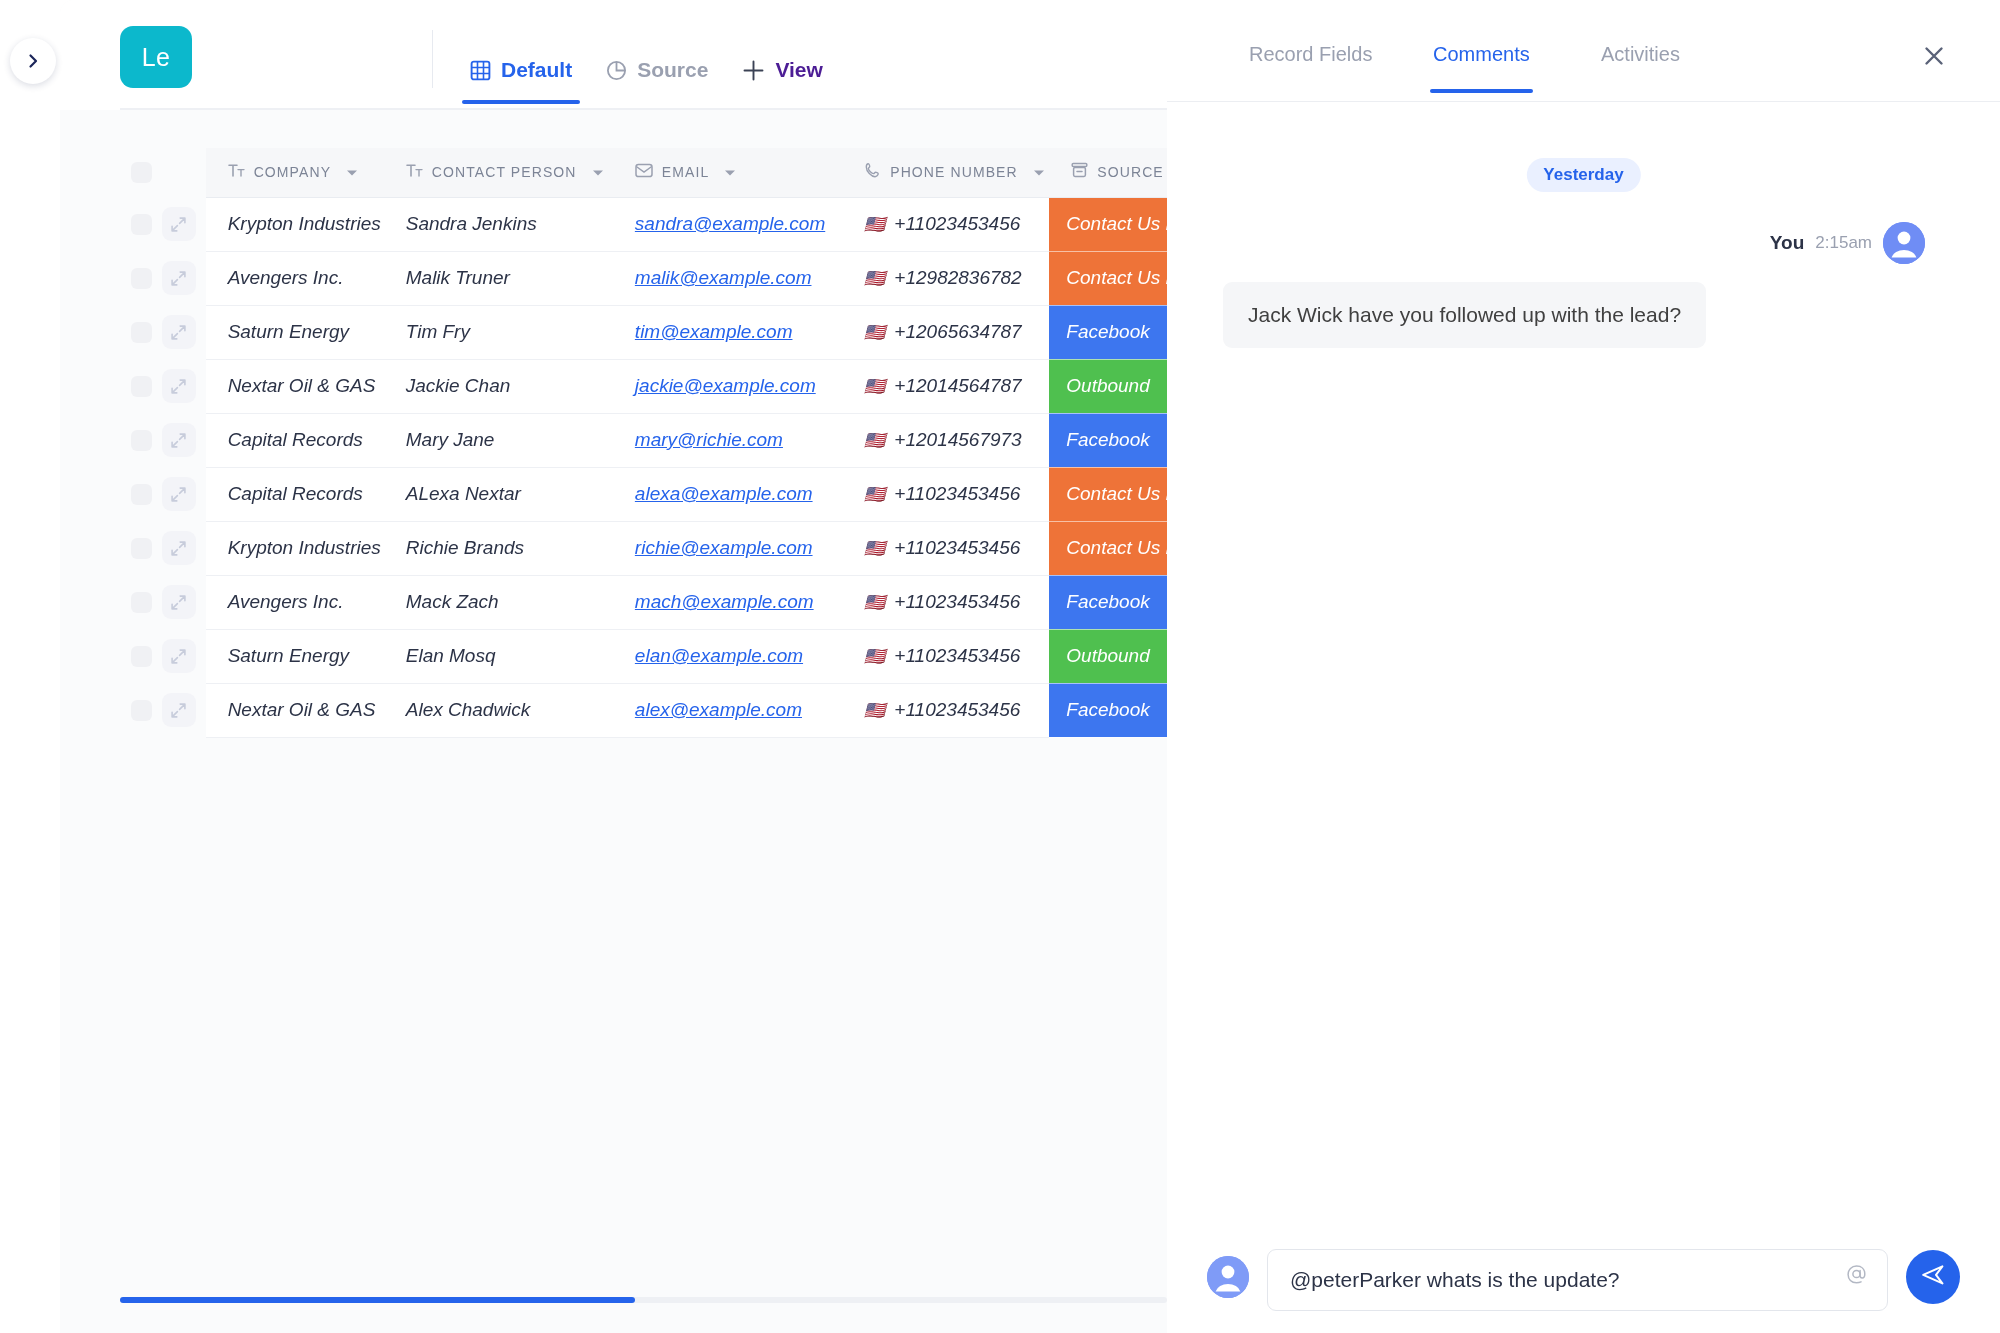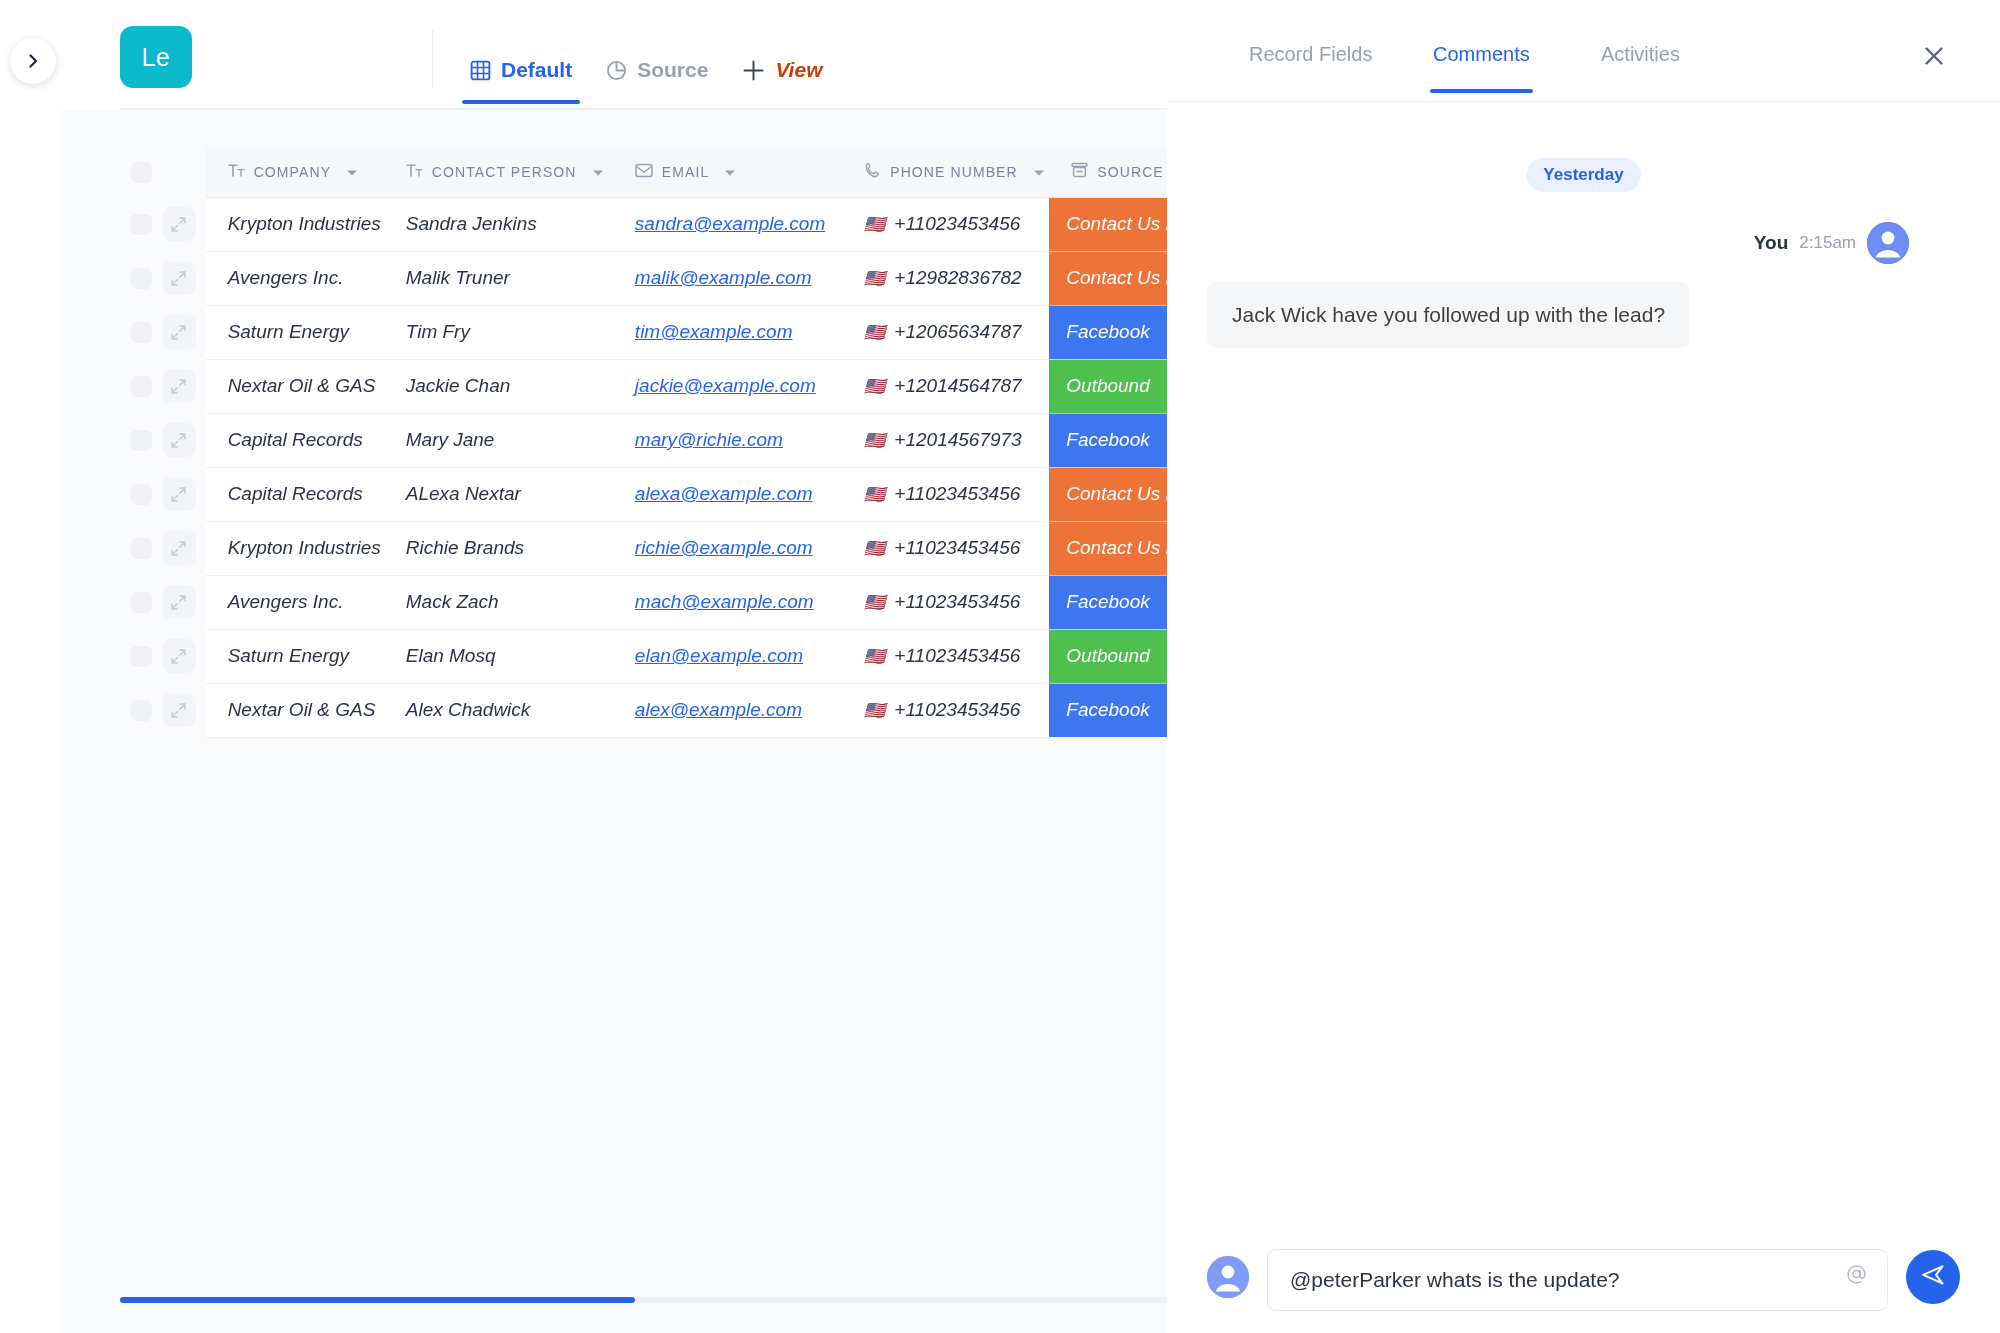--- a/index.html
+++ b/index.html
@@ -73,21 +73,21 @@
     display:flex; align-items:center; gap:10px;
     font-size:21px; font-weight:700; color:#9aa0b0;
     cursor:pointer; padding-bottom:22px; position:relative;
     white-space:nowrap;
   }
   .view-tab.active { color:#2563eb; }
   .view-tab.active .tab-underline {
     position:absolute; left:-8px; right:-8px; bottom:0; height:4px;
     background:#2563eb; border-radius:3px;
   }
-  .view-tab.plain { font-weight:700; color:#c2410c;font-style:italic; }
+  .view-tab.plain { font-weight:700; color:#4c1d95; }
   .view-tab .vt-icon { display:flex; align-items:center; }
   #header-rule {
     position:absolute; left:60px; top:108px; width:1047px; height:2px;
     background:#eef0f4;
   }
 
   
   #table-wrap {
     position:absolute; left:60px; top:148px; width:1107px;
   }
@@ -184,21 +184,21 @@
     display:flex; align-items:center; justify-content:center;
   }
 
   #day-chip {
     position:absolute; left:50%; top:158px; transform:translateX(-50%);
     background:#eaf0ff; color:#2563eb;
     font-size:17px; font-weight:700;
     padding:7px 17px; border-radius:18px; white-space:nowrap;
   }
 
-  #msg-block { position:absolute; left:0; top:222px; width:782px; }
+  #msg-block { position:absolute; left:16px; top:222px; width:782px; }
   #msg-meta {
     display:flex; align-items:center; justify-content:flex-end;
     gap:11px; padding-right:40px;
   }
   #msg-author { font-size:19px; font-weight:700; color:#2c3347; }
   #msg-time { font-size:17px; color:#9aa0b0; }
   .avatar {
     width:42px; height:42px; border-radius:50%;
     background:#6f8df5; display:flex; align-items:center;
     justify-content:center; flex:none;

